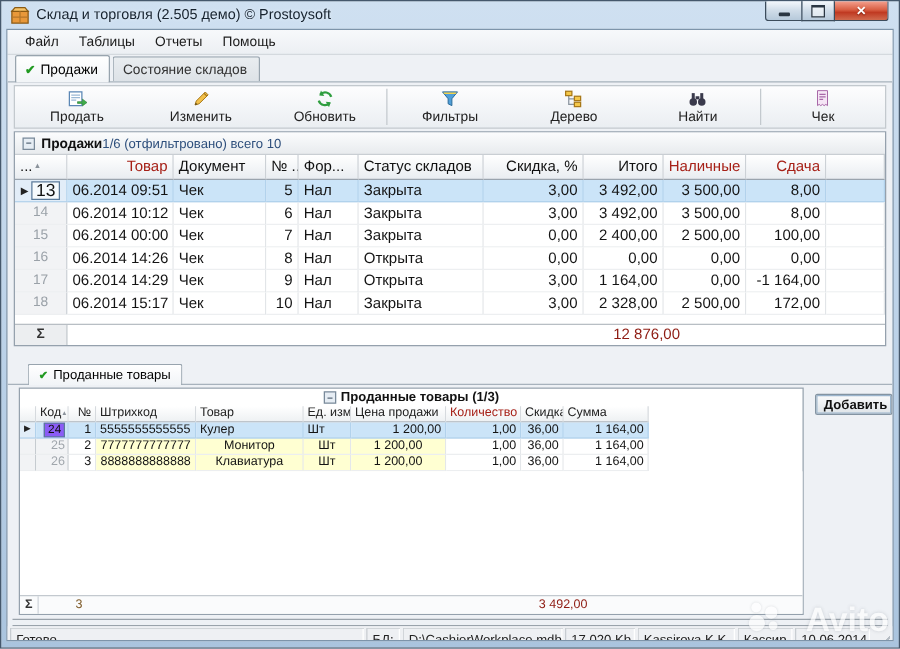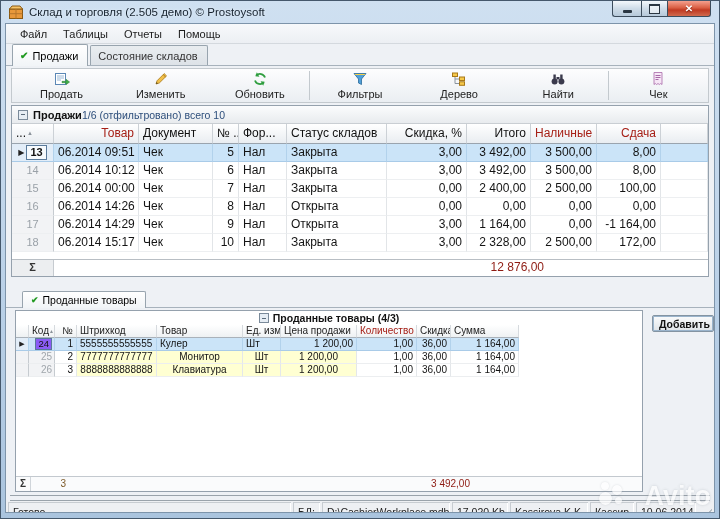--- a/index.html
+++ b/index.html
@@ -47,21 +47,21 @@
   .hc.red{color:#a62017;}
   .hc.r{text-align:right;}
   .hc .sort{font-size:6px;color:#8a929a;vertical-align:top;margin-left:1px;}
   .c{height:18px;line-height:17px;font-size:12px;padding:0 4px;background:#fff;border-right:1px solid #e2e5e8;border-bottom:1px solid #edeff1;white-space:nowrap;overflow:hidden;box-sizing:border-box;color:#141414;}
   .c.r{text-align:right;}
   .c.g{background:#f2f3f5;border-right:1px solid #c6cbd0;color:#9aa1a8;font-size:11px;display:flex;align-items:center;justify-content:center;padding:0 2px;}
   .grow{display:contents;}
   .grow.sel .c{background:#cbe4f8;border-right-color:#b2d2ec;border-bottom-color:#a9cbe8;}
   .grow.sel .c.g{background:#e2edf8;}
   .marker{font-size:8px;color:#222;margin-right:2px;}
-  .numbox{border:1px solid #5a7a9a;background:#f6fafd;color:#111;padding:0 3px;font-size:11px;line-height:13px;font-weight:bold;}
+  .numbox{border:1px solid #5a7a9a;background:#f6fafd;color:#111;padding:0 3px;font-size:14px;line-height:13px;}
   .grid-rest{flex:1;background:#fff;}
   .sum-row{height:16px;border-top:1px solid #b8bec4;display:flex;flex:0 0 auto;background:#fff;}
   .sum-sigma{width:42px;border-right:1px solid #c6cbd0;background:#eceef0;text-align:center;font-size:11px;font-weight:bold;color:#333;line-height:15px;box-sizing:border-box;}
   .sum-body{flex:1;position:relative;}
   .sum-val{position:absolute;left:364px;width:126px;text-align:right;color:#8e1b12;font-size:12px;line-height:15px;}
   
   .splitter1{height:12px;flex:0 0 auto;}
   .lower-tabs{height:18px;display:flex;align-items:flex-end;padding-left:16px;border-bottom:1px solid #a7b2bc;flex:0 0 auto;}
   .ltab{display:flex;align-items:center;gap:4px;font-size:10.5px;background:linear-gradient(#ffffff,#f1f4f7);border:1px solid #98a4ae;border-bottom:none;border-radius:2px 2px 0 0;padding:2px 8px;position:relative;top:1px;}
   
@@ -336,21 +336,21 @@
         <span>Проданные товары</span>
       </div>
     </div>
 
     <div class="lower-row">
       <div class="items-panel">
         <div class="items-title">
           <span class="csq" style="margin-right:0;">
               <span class="csq-line"></span>
             </span>
-          <span class="txt">Проданные товары (4/3)</span>
+          <span class="txt">Проданные товары (1/3)</span>
         </div>
         <div class="igrid">
           <div class="ihc"></div>
           <div class="ihc"><span>Код</span><span class="sort">▲</span></div>
           <div class="ihc r">№</div>
           <div class="ihc">Штрихкод</div>
           <div class="ihc">Товар</div>
           <div class="ihc">Ед. изм.</div>
           <div class="ihc">Цена продажи</div>
           <div class="ihc red">Количество</div>

